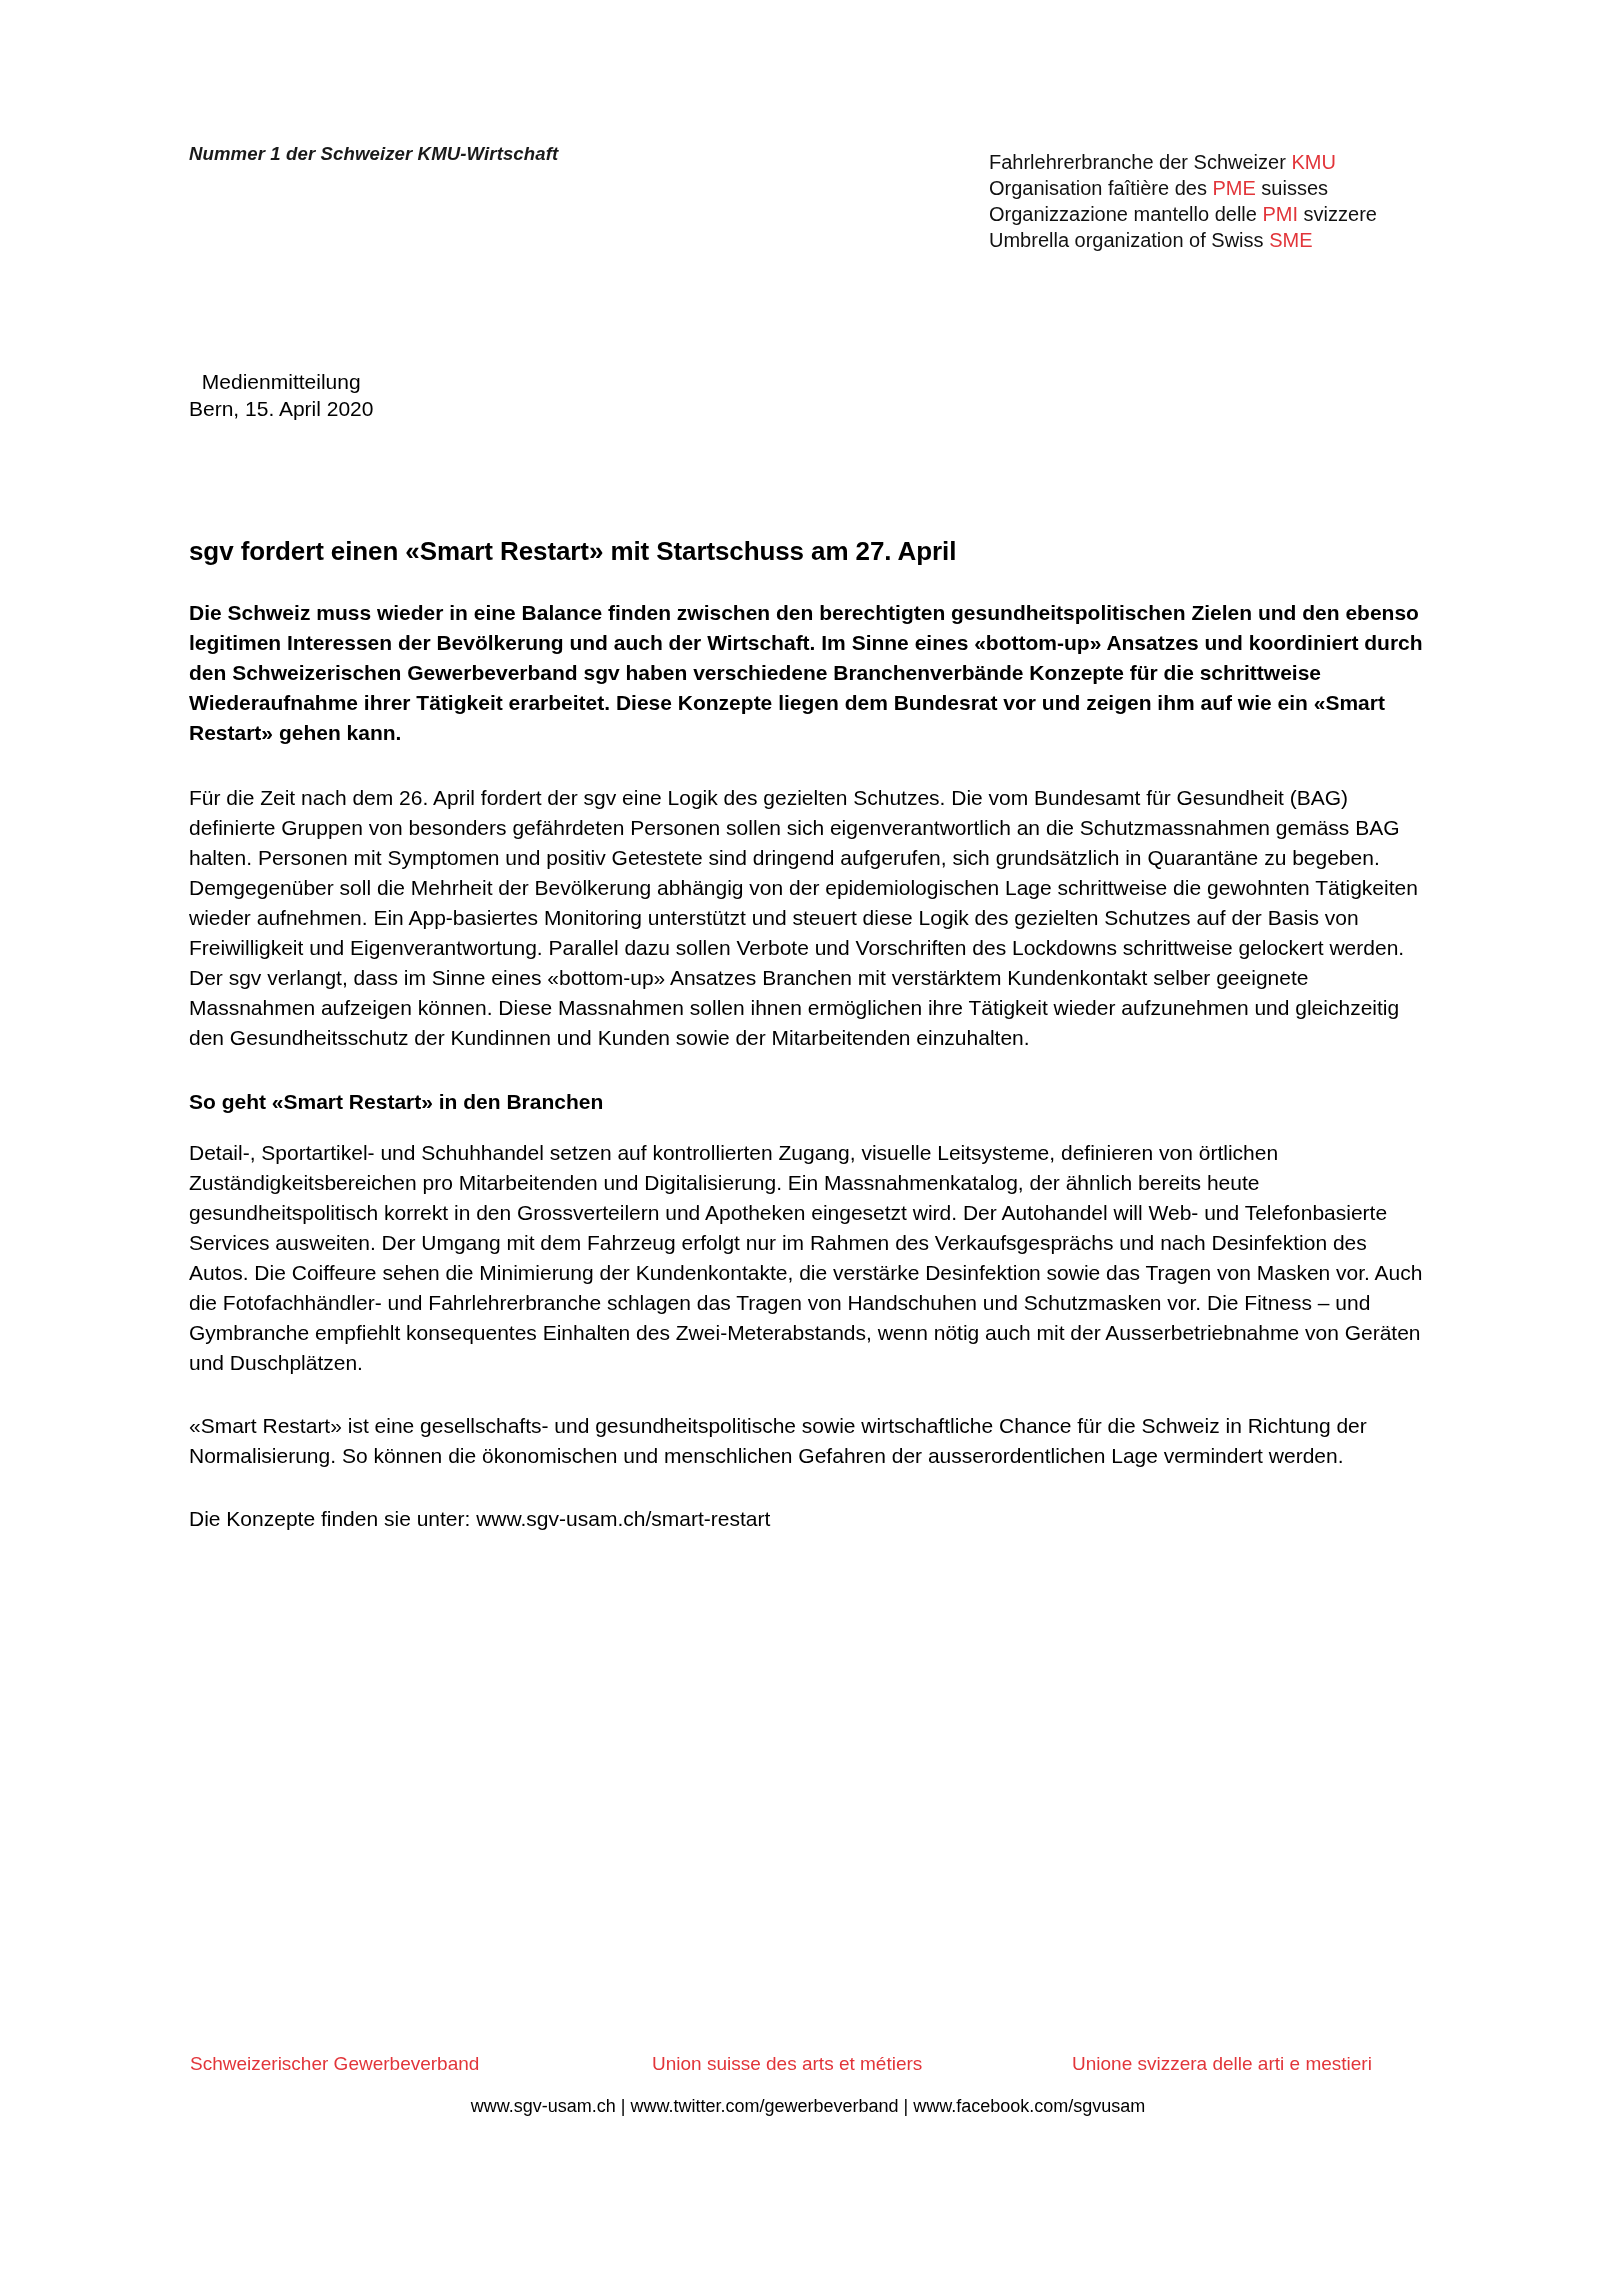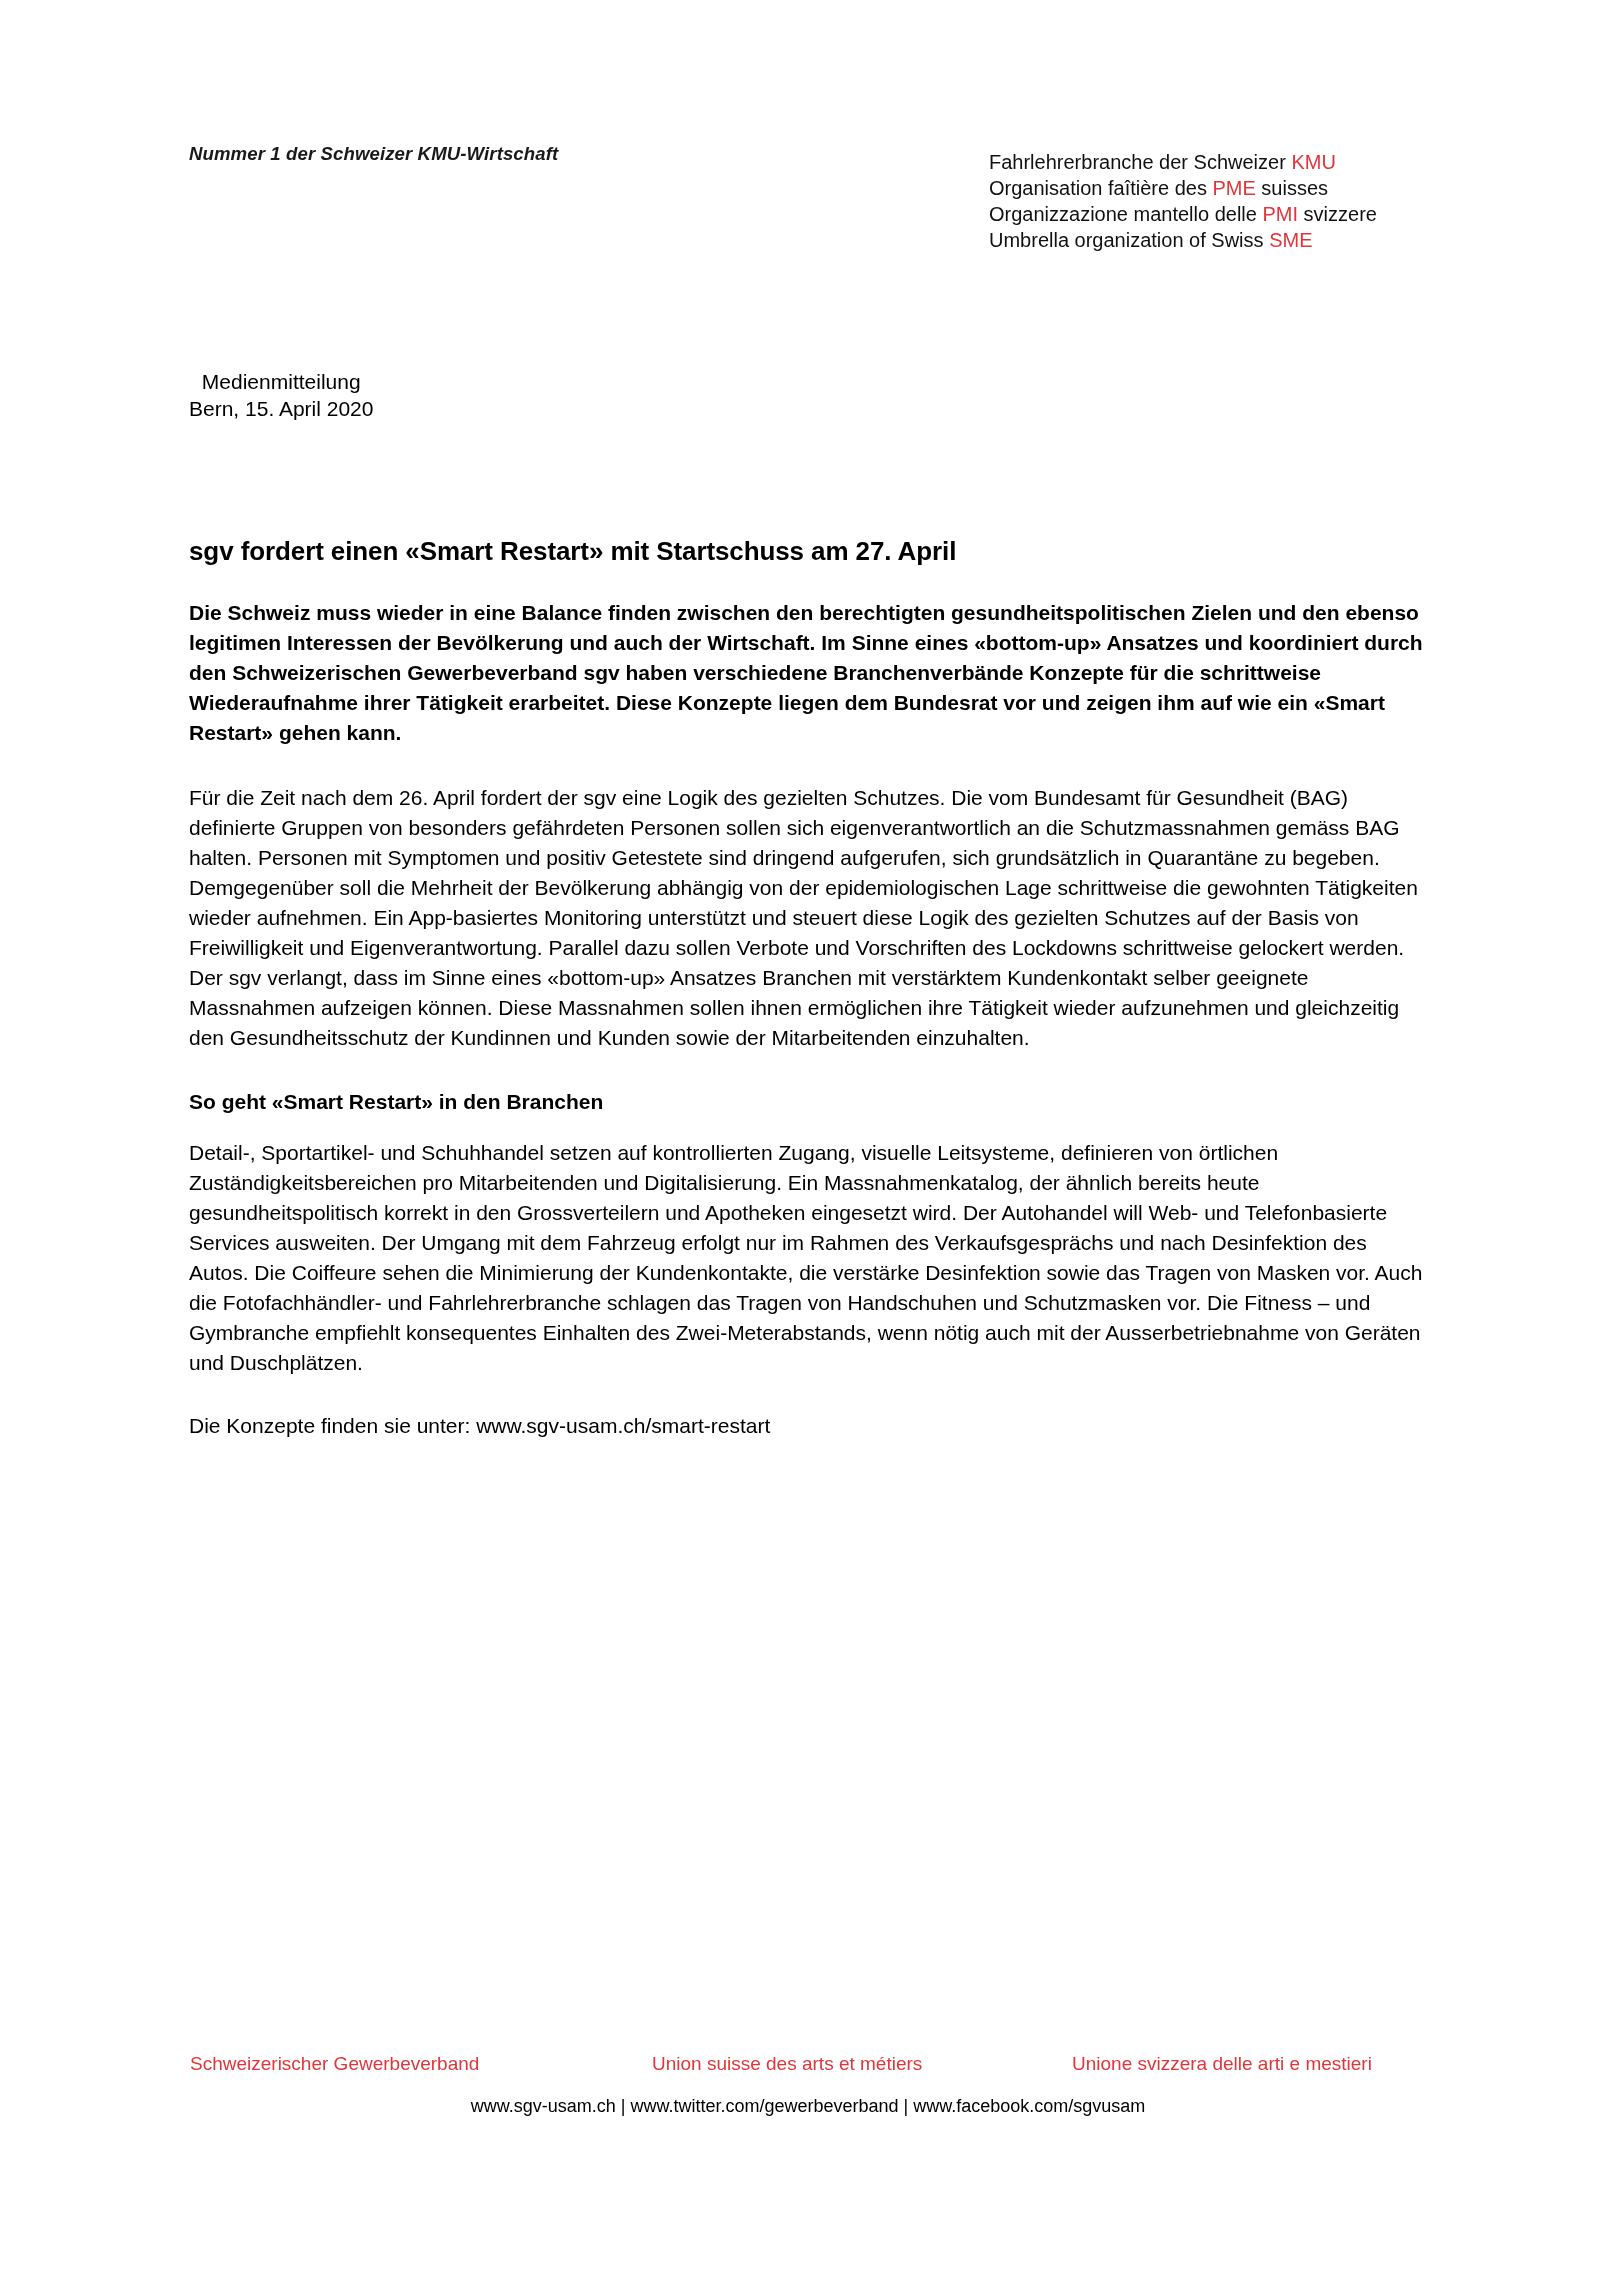--- a/index.html
+++ b/index.html
@@ -184,20 +184,21 @@
     <h1 class="headline">sgv fordert einen «Smart Restart» mit Startschuss am 27. April</h1>
 
     <p class="lead">Die Schweiz muss wieder in eine Balance finden zwischen den berechtigten gesundheitspolitischen Zielen und den ebenso legitimen Interessen der Bevölkerung und auch der Wirtschaft. Im Sinne eines «bottom-up» Ansatzes und koordiniert durch den Schweizerischen Gewerbeverband sgv haben verschiedene Branchenverbände Konzepte für die schrittweise Wiederaufnahme ihrer Tätigkeit erarbeitet. Diese Konzepte liegen dem Bundesrat vor und zeigen ihm auf wie ein «Smart Restart» gehen kann.</p>
 
     <p class="body">Für die Zeit nach dem 26. April fordert der sgv eine Logik des gezielten Schutzes. Die vom Bundesamt für Gesundheit (BAG) definierte Gruppen von besonders gefährdeten Personen sollen sich eigenverantwortlich an die Schutzmassnahmen gemäss BAG halten. Personen mit Symptomen und positiv Getestete sind dringend aufgerufen, sich grundsätzlich in Quarantäne zu begeben. Demgegenüber soll die Mehrheit der Bevölkerung abhängig von der epidemiologischen Lage schrittweise die gewohnten Tätigkeiten wieder aufnehmen. Ein App-basiertes Monitoring unterstützt und steuert diese Logik des gezielten Schutzes auf der Basis von Freiwilligkeit und Eigenverantwortung. Parallel dazu sollen Verbote und Vorschriften des Lockdowns schrittweise gelockert werden. Der sgv verlangt, dass im Sinne eines «bottom-up» Ansatzes Branchen mit verstärktem Kundenkontakt selber geeignete Massnahmen aufzeigen können. Diese Massnahmen sollen ihnen ermöglichen ihre Tätigkeit wieder aufzunehmen und gleichzeitig den Gesundheitsschutz der Kundinnen und Kunden sowie der Mitarbeitenden einzuhalten.</p>
 
     <h2 class="subhead">So geht «Smart Restart» in den Branchen</h2>
 
     <p class="body tight">Detail-, Sportartikel- und Schuhhandel setzen auf kontrollierten Zugang, visuelle Leitsysteme, definieren von örtlichen Zuständigkeitsbereichen pro Mitarbeitenden und Digitalisierung. Ein Massnahmenkatalog, der ähnlich bereits heute gesundheitspolitisch korrekt in den Grossverteilern und Apotheken eingesetzt wird. Der Autohandel will Web- und Telefonbasierte Services ausweiten. Der Umgang mit dem Fahrzeug erfolgt nur im Rahmen des Verkaufsgesprächs und nach Desinfektion des Autos. Die Coiffeure sehen die Minimierung der Kundenkontakte, die verstärke Desinfektion sowie das Tragen von Masken vor. Auch die Fotofachhändler- und Fahrlehrerbranche schlagen das Tragen von Handschuhen und Schutzmasken vor. Die Fitness – und Gymbranche empfiehlt konsequentes Einhalten des Zwei-Meterabstands, wenn nötig auch mit der Ausserbetriebnahme von Geräten und Duschplätzen.</p>
 
+    <p class="body tight">«Smart Restart» ist eine gesellschafts- und gesundheitspolitische sowie wirtschaftliche Chance für die Schweiz in Richtung der Normalisierung. So können die ökonomischen und menschlichen Gefahren der ausserordentlichen Lage vermindert werden.</p>
 
     <p class="body last">Die Konzepte finden sie unter: www.sgv-usam.ch/smart-restart</p>
 
   </div>
 
   <div class="footer">
     <div class="footer-names">
       <span class="fn fn-de">Schweizerischer Gewerbeverband</span>
       <span class="fn fn-fr">Union suisse des arts et métiers</span>
       <span class="fn fn-it">Unione svizzera delle arti e mestieri</span>

